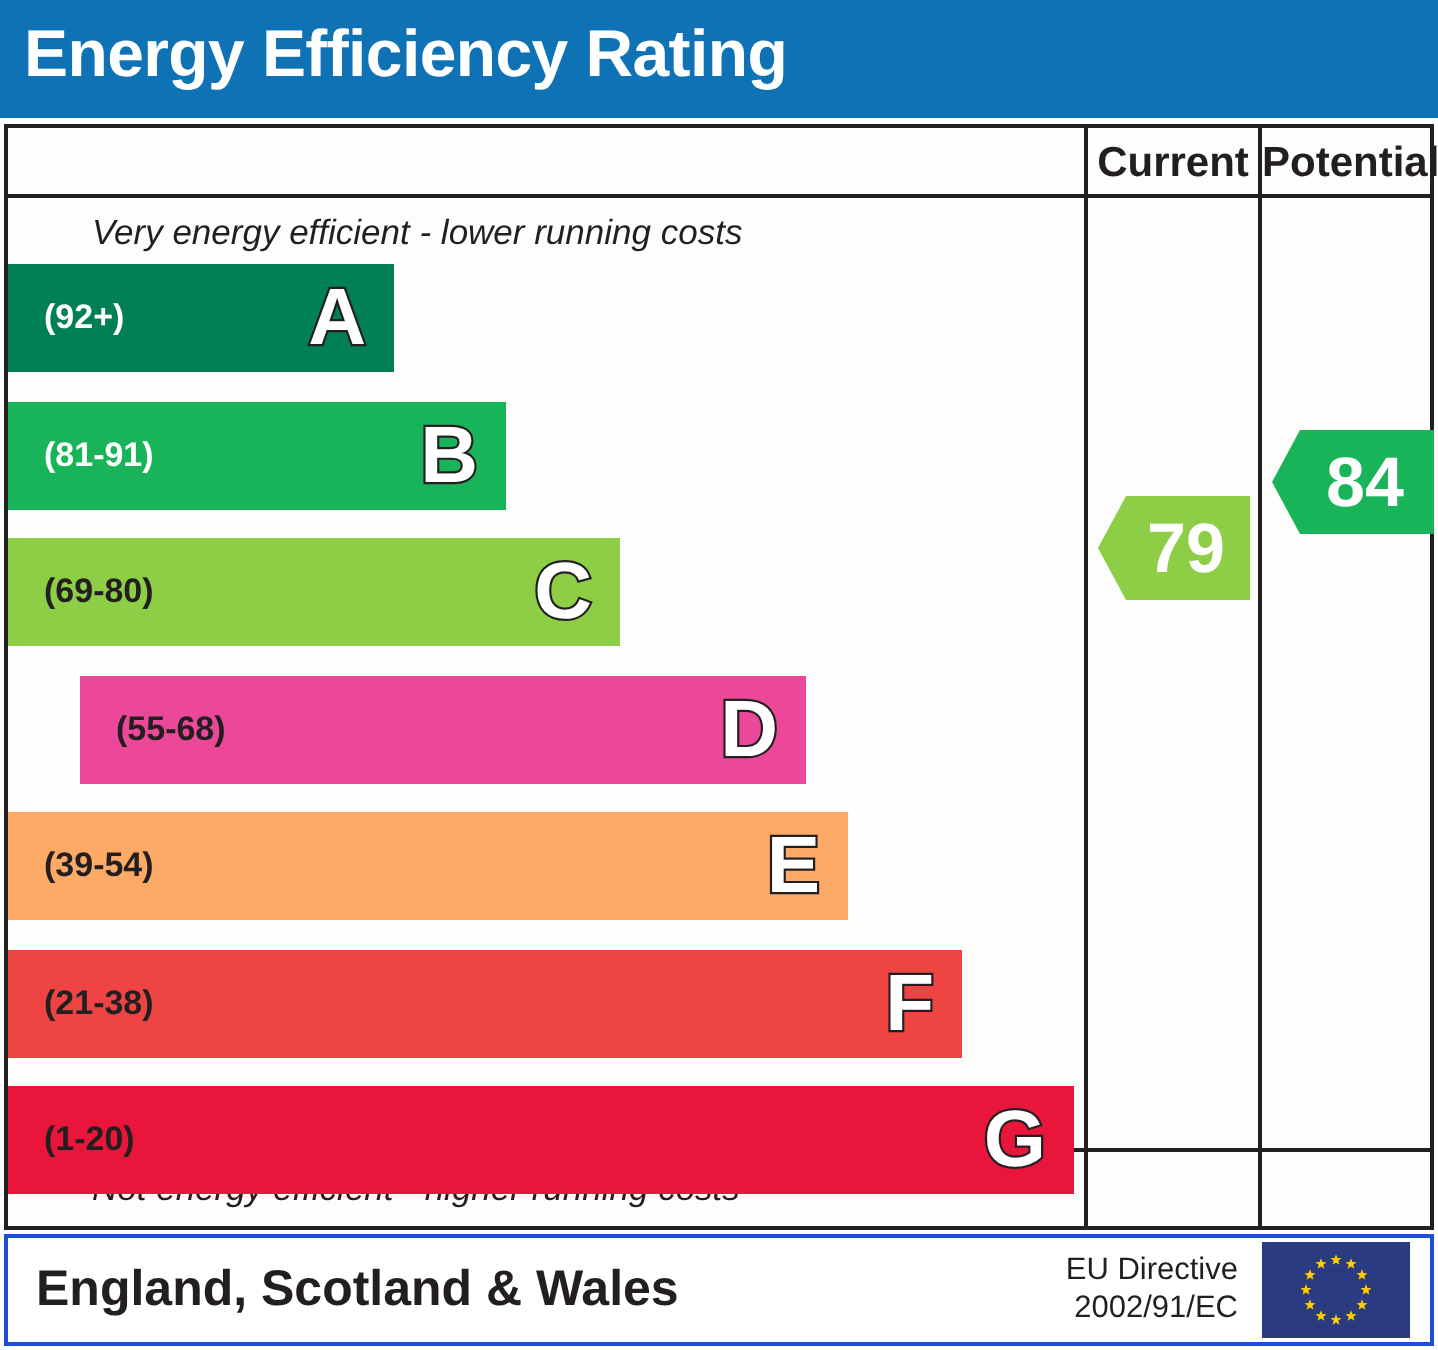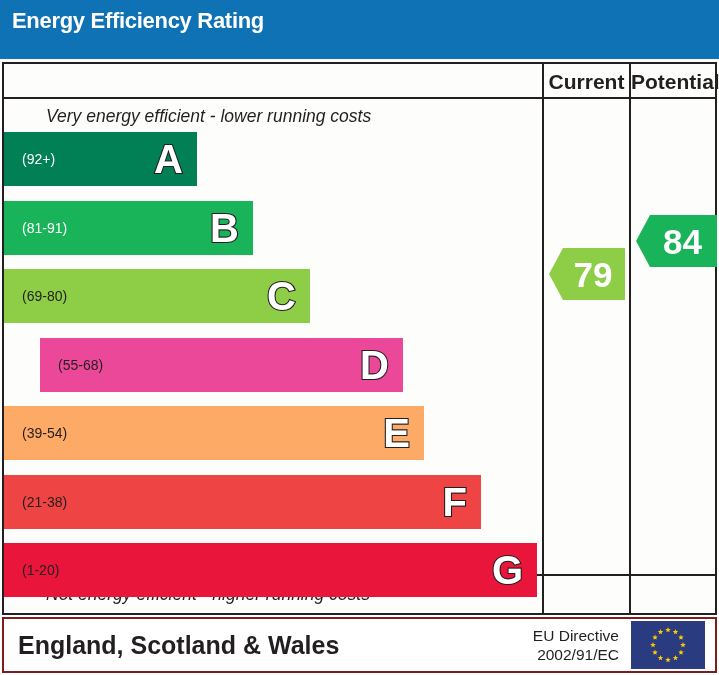--- a/index.html
+++ b/index.html
@@ -26,21 +26,21 @@
     top: 0;
     width: 719px;
     height: 59px;
     background: #0f72b5;
     box-sizing: border-box;
   }
   .titlebar-text {
     position: absolute;
     left: 12px;
     top: 8px;
-    font-size: 22px;
+    font-size: 33px;
     font-weight: bold;
     color: #ffffff;
     letter-spacing: -0.3px;
     white-space: nowrap;
   }
 
   
   .chart-frame {
     position: absolute;
     left: 2px;
@@ -118,22 +118,22 @@
     position: absolute;
     left: 0;
     height: 54px;
     box-sizing: border-box;
   }
   .band-range {
     position: absolute;
     left: 18px;
     top: 50%;
     transform: translateY(-50%);
-    font-size: 14px;
-    font-weight: normal;
+    font-size: 17px;
+    font-weight: bold;
     color: #ffffff;
     white-space: nowrap;
   }
   .band-range.dark { color: #231f20; text-align: right; }
   .band-letter {
     position: absolute;
     right: 14px;
     top: 50%;
     transform: translateY(-50%);
     font-size: 40px;
@@ -161,21 +161,21 @@
     padding-left: 12px;
   }
 
   
   .footer {
     position: absolute;
     left: 2px;
     top: 617px;
     width: 715px;
     height: 56px;
-    border: 2px solid #7f1d1d;
+    border: 2px solid #1d4ed8;
     box-sizing: border-box;
     background: #ffffff;
   }
   .footer-title {
     position: absolute;
     left: 14px;
     top: 50%;
     transform: translateY(-50%);
     font-size: 25px;
     font-weight: bold;

